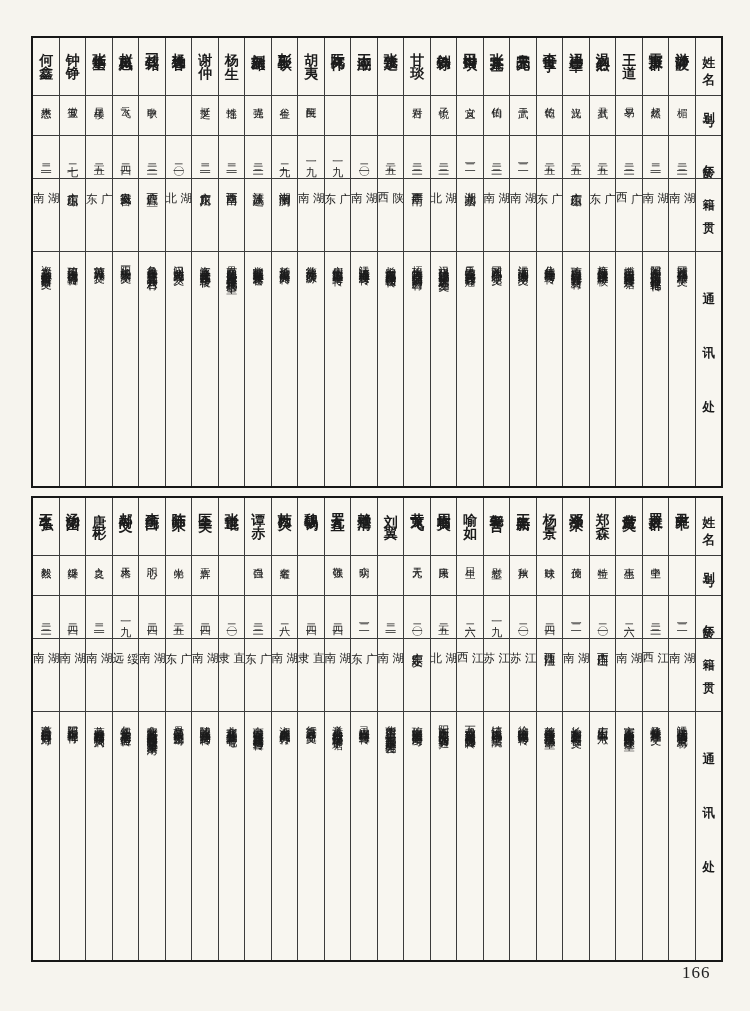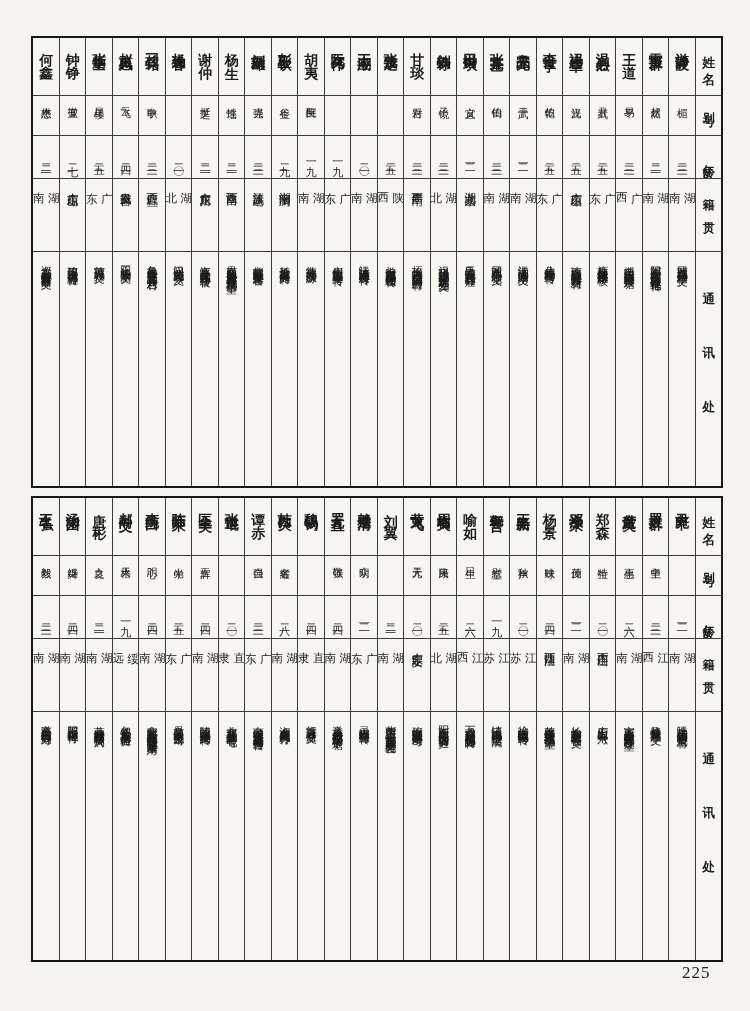--- a/index.html
+++ b/index.html
@@ -998,13 +998,13 @@
         <span class="vtext">二三</span>
       </div>
     <div class="cell c-place">
         <span class="vtext spread-place">湖南</span>
       </div>
     <div class="cell c-addr">
         <span class="vtext">道县西门街何日升烟号</span>
       </div>
   </div>
 </div>
-<div class="page-number">225</div>
+<div class="page-number">166</div>
 
 </body></html>

